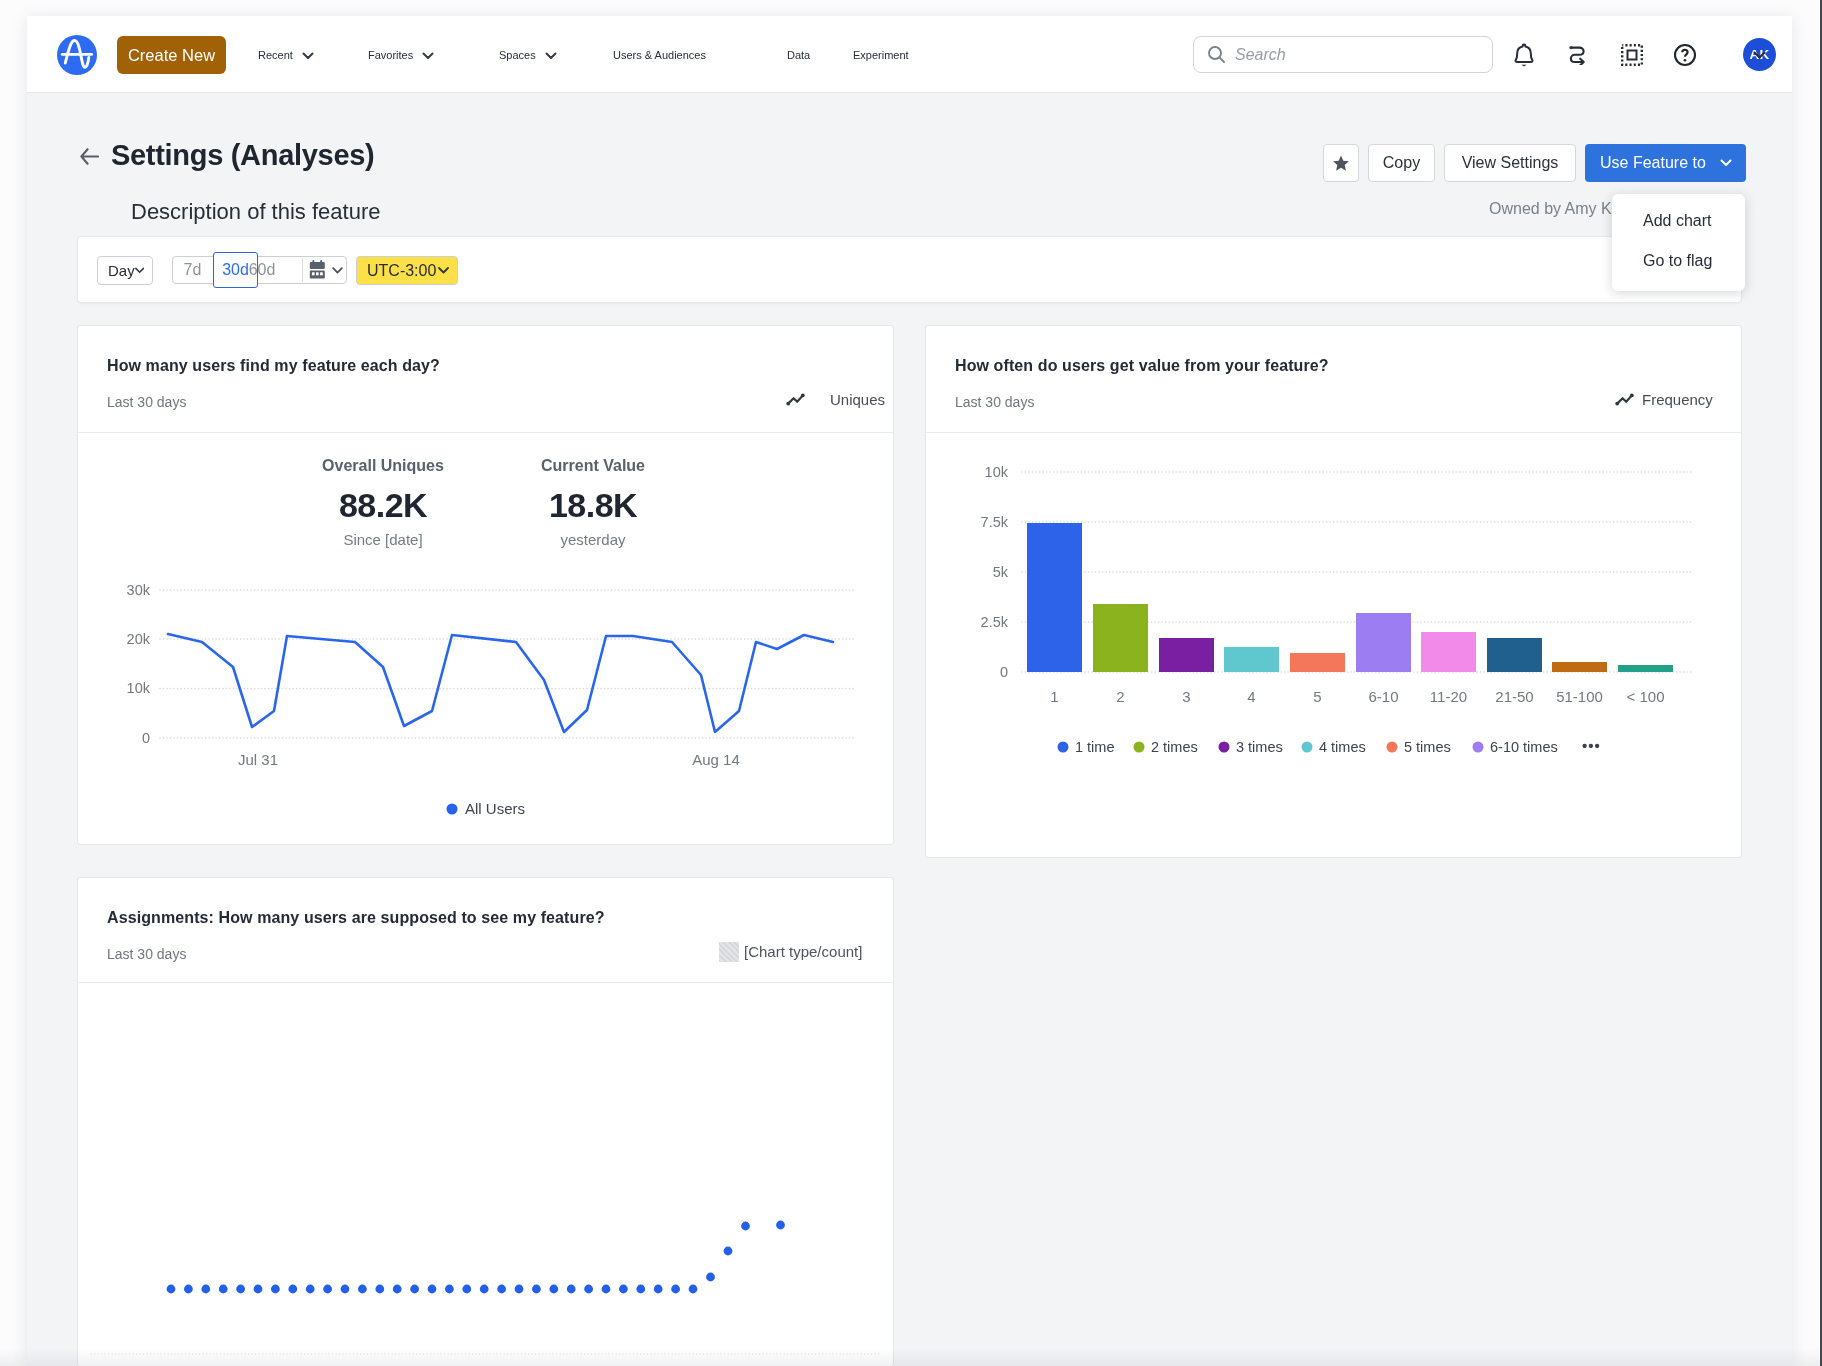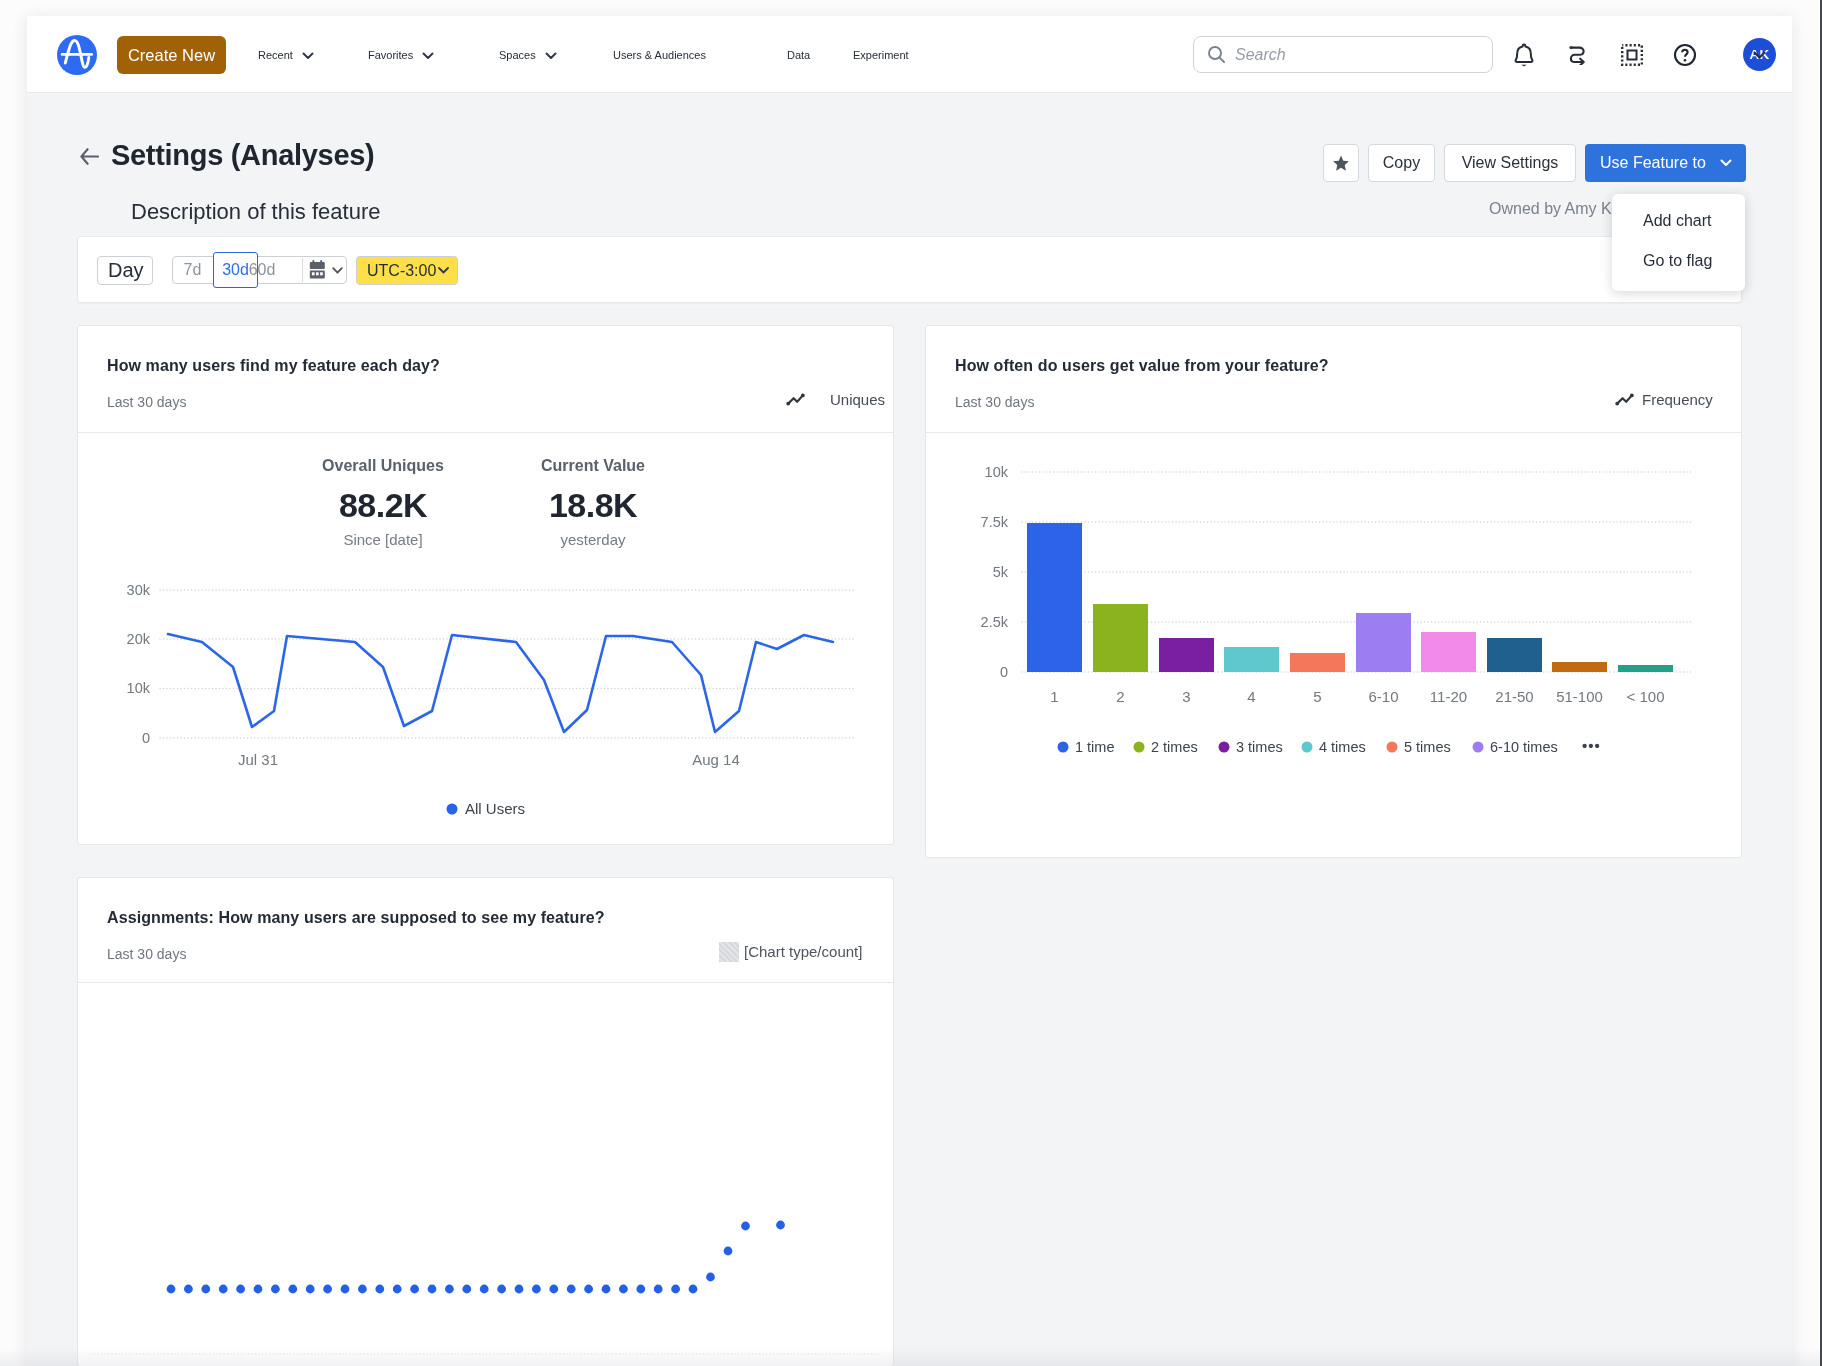--- a/index.html
+++ b/index.html
@@ -82,21 +82,21 @@
 <div class="btn" style="left:1368px;top:144px;width:67px;height:38px;">Copy</div>
 <div class="btn" style="left:1444px;top:144px;width:132px;height:38px;">View Settings</div>
 <div class="btn" style="left:1585px;top:144px;width:161px;height:38px;background:#2e73dd;border:none;color:#fff;font-size:16px;justify-content:space-between;padding:0 14px 0 15px;">Use Feature to
 <svg width="12" height="8" viewBox="0 0 12 8">
         <path d="M1.5 1.5 L6 6 L10.5 1.5" fill="none" stroke="#fff" stroke-width="2" stroke-linecap="round" stroke-linejoin="round"></path>
       </svg>
 </div>
 <div class="abs" style="left:111px;top:199px;font-size:22px;color:#272e38;margin-left:20px;">Description of this feature</div>
 <div class="abs" style="left:1489px;top:200px;font-size:16px;color:#79818c;">Owned by Amy Kim</div>
 <div class="abs" style="left:77px;top:236px;width:1665px;height:67px;background:#fff;border:1px solid #e6e8eb;border-radius:4px;box-shadow:0 1px 2px rgba(30,35,45,0.04);"></div>
-<div class="abs" style="left:97px;top:256px;width:56px;height:29px;background:#fff;border:1px solid #ccd0d6;border-radius:4px;display:flex;align-items:center;justify-content:space-between;padding:0 8px 0 10px;font-size:20px;color:#262d38;">Day
+<div class="abs" style="left:97px;top:256px;width:56px;height:29px;background:#fff;border:1px solid #ccd0d6;border-radius:4px;display:flex;align-items:center;justify-content:space-between;padding:0 8px 0 10px;font-size:15px;color:#262d38;">Day
 <svg width="11" height="7" viewBox="0 0 11 7">
         <path d="M1 1 L5.5 5.5 L10 1" fill="none" stroke="#323a45" stroke-width="1.8" stroke-linecap="round" stroke-linejoin="round"></path>
       </svg>
 </div>
 <div class="abs" style="left:172px;top:256px;width:175px;height:28px;background:#fff;border:1px solid #ccd0d6;border-radius:4px;"></div>
 <div class="abs" style="left:172px;top:256px;width:41px;height:28px;line-height:28px;text-align:center;font-size:16px;color:#8d939c;">7d</div>
 <div class="abs" style="left:213px;top:252px;width:45px;height:36px;background:#fdfdfe;border:1.8px solid #2a66d9;border-radius:3px;line-height:33px;text-align:center;font-size:16px;color:#2e6ee8;">30d</div>
 <div class="abs" style="left:240px;top:256px;width:44px;height:28px;line-height:28px;text-align:center;font-size:16px;color:#8d939c;">60d</div>
 <div class="abs" style="left:302px;top:258px;width:1px;height:24px;background:#d7dade;"></div>
 <svg class="abs" style="left:309px;top:259px" width="17" height="20" viewBox="0 0 17 20">

